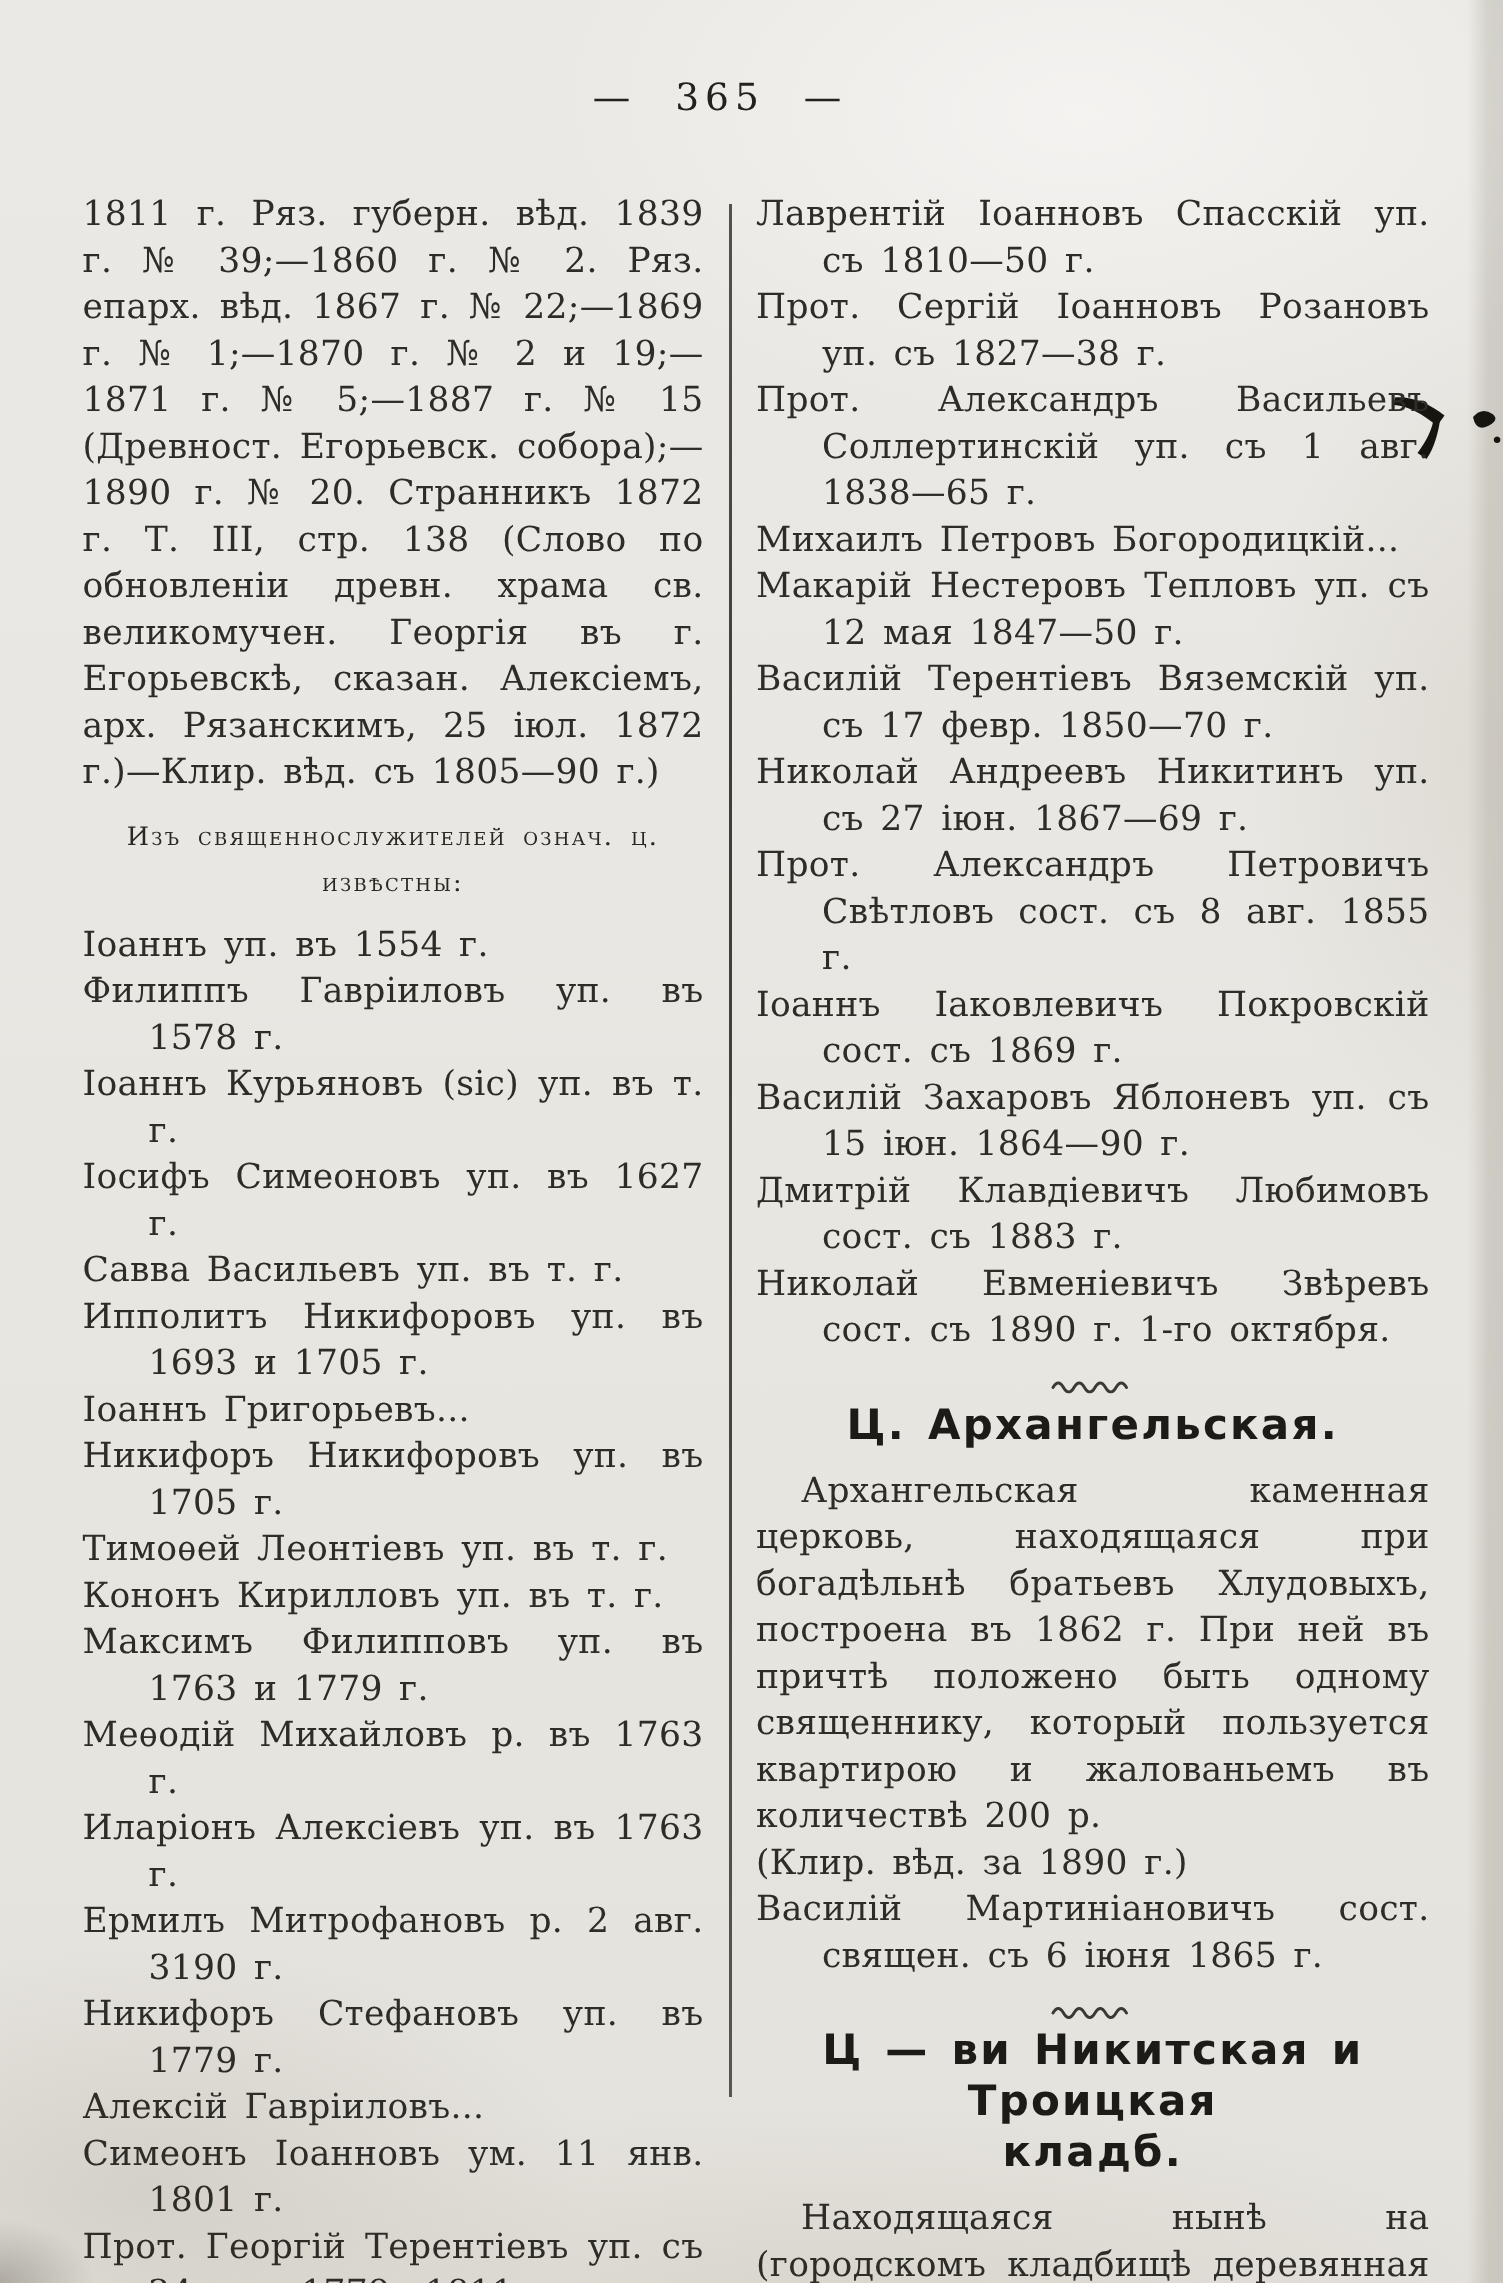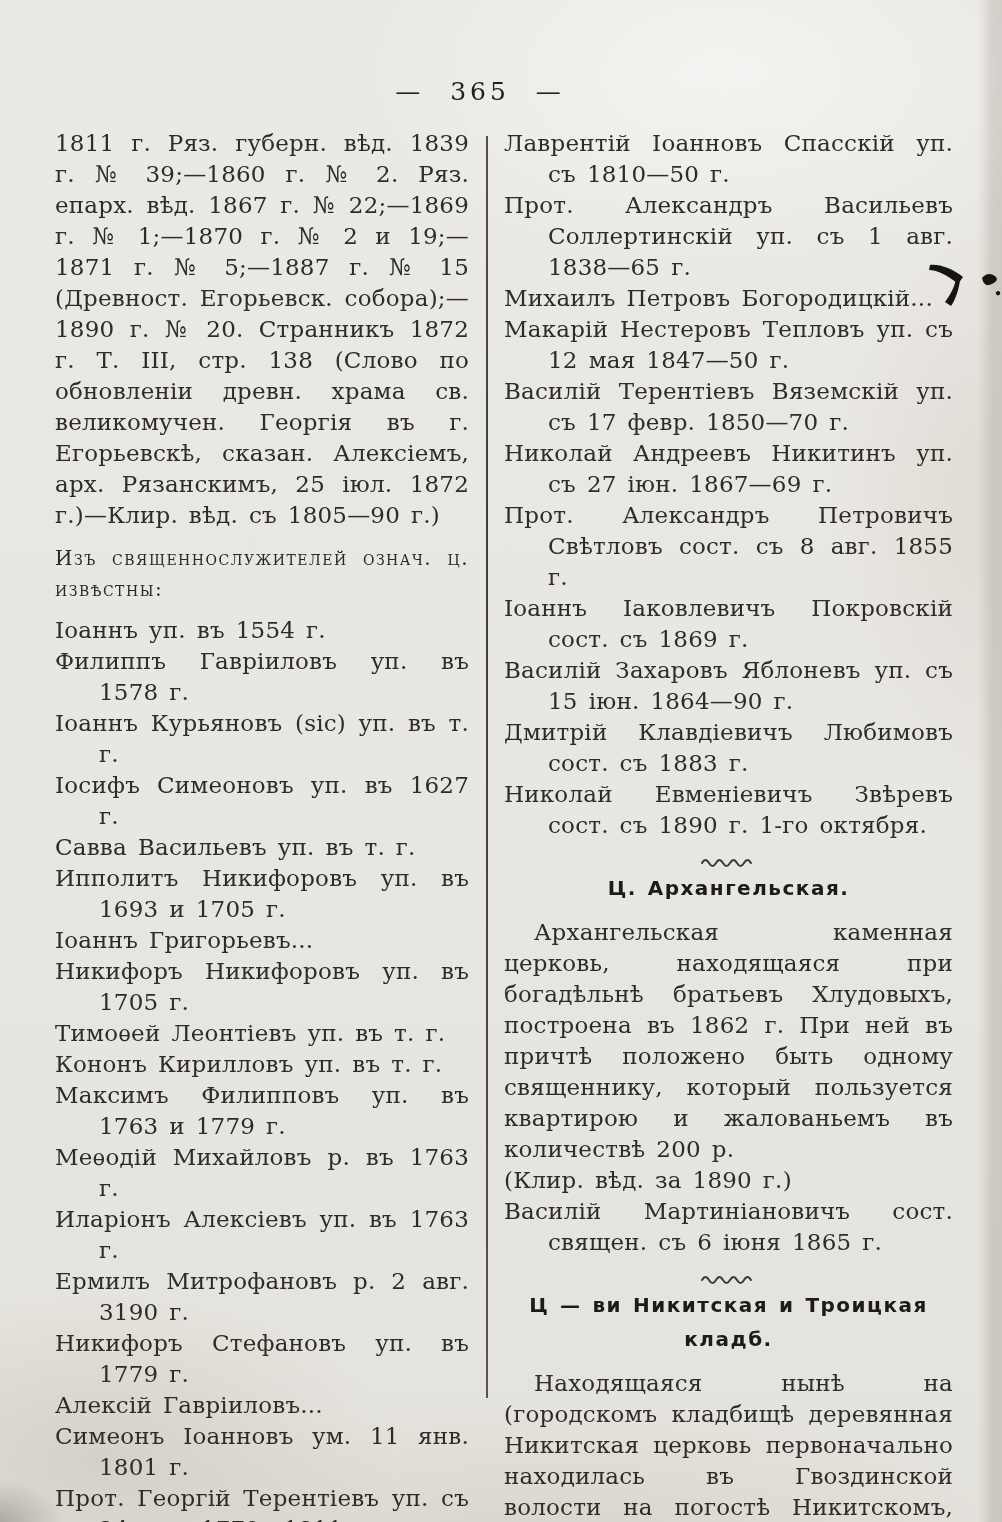--- a/index.html
+++ b/index.html
@@ -14,54 +14,55 @@
     background-image:
       radial-gradient(ellipse 520px 300px at 72% 5%, rgba(255,255,255,.45), rgba(255,255,255,0) 70%),
       radial-gradient(ellipse 260px 420px at 101% 33%, rgba(198,192,180,.35), rgba(198,192,180,0) 70%),
       radial-gradient(ellipse 420px 240px at 10% 96%, rgba(190,184,172,.42), rgba(190,184,172,0) 70%),
       radial-gradient(ellipse 700px 190px at 55% 101%, rgba(198,192,180,.38), rgba(198,192,180,0) 70%),
       radial-gradient(ellipse 90px 60px at 0% 100%, rgba(110,105,95,.5), rgba(110,105,95,0) 70%),
       linear-gradient(90deg, rgba(0,0,0,0) 97.6%, rgba(160,155,143,.35) 99%, rgba(140,135,125,.3) 100%),
       linear-gradient(180deg,#ebe9e5 0%, #e8e6e1 55%, #e4e2dc 100%);
   }
   .page-number{
-    position:absolute;top:77px;left:0;width:960px;
+    position:absolute;top:50px;left:0;width:960px;
     text-align:center;
     font-size:25px;letter-spacing:4px;word-spacing:14px;color:#23211d;
   }
   .col{
     position:absolute;top:128px;
     font-size:23px;line-height:31px;
     text-align:justify;
     word-spacing:.15em;
     letter-spacing:.2px;
   }
   .col.left{left:55px;width:414px;}
   .col.right{left:504px;width:449px;}
   .divider{
     position:absolute;left:486px;top:136px;width:2px;height:1262px;
     background:linear-gradient(180deg,#55524b 0%,#3f3d37 30%,#4a473f 70%,#5a564e 100%);
   }
   .cont-para{margin:0;}
   .sub-heading{
+    text-align:center;
     font-variant:small-caps;
     font-variant-caps:small-caps;
-    font-size:20px;line-height:31px;
+    font-size:17px;line-height:31px;
     letter-spacing:1.5px;word-spacing:.25em;
     margin:12px 0 10px;
     color:#2a2823;
   }
   .entry{
     padding-left:44px;
     text-indent:-44px;
   }
   .h-section{
     font-family:"DejaVu Sans","Liberation Sans",sans-serif;
     font-weight:bold;
-    font-size:20px;line-height:34px;
+    font-size:28px;line-height:34px;
     text-align:center;
     letter-spacing:1.5px;
     word-spacing:.12em;
     margin:4px 0 12px;
     color:#1d1b17;
   }
   .para{margin:4px 0 0;text-indent:30px;}
   .cit{}
   .squig{display:block;margin:16px auto 2px;}
   .squig path{fill:none;stroke:#3b3933;stroke-width:2;stroke-linecap:round;}
@@ -128,20 +129,21 @@
       </div>
   </div>
 
   <div class="divider"></div>
 
   <div class="col right">
     <div class="entries">
 
         <div class="entry">Лаврентій Іоанновъ Спасскій уп. съ 1810—50 г.</div>
 
+        <div class="entry">Прот. Сергій Іоанновъ Розановъ уп. съ 1827—38 г.</div>
 
         <div class="entry">Прот. Александръ Васильевъ Соллертинскій уп. съ 1 авг. 1838—65 г.</div>
 
         <div class="entry">Михаилъ Петровъ Богородицкій...</div>
 
         <div class="entry">Макарій Нестеровъ Тепловъ уп. съ 12 мая 1847—50 г.</div>
 
         <div class="entry">Василій Терентіевъ Вяземскій уп. съ 17 февр. 1850—70 г.</div>
 
         <div class="entry">Николай Андреевъ Никитинъ уп. съ 27 іюн. 1867—69 г.</div>

